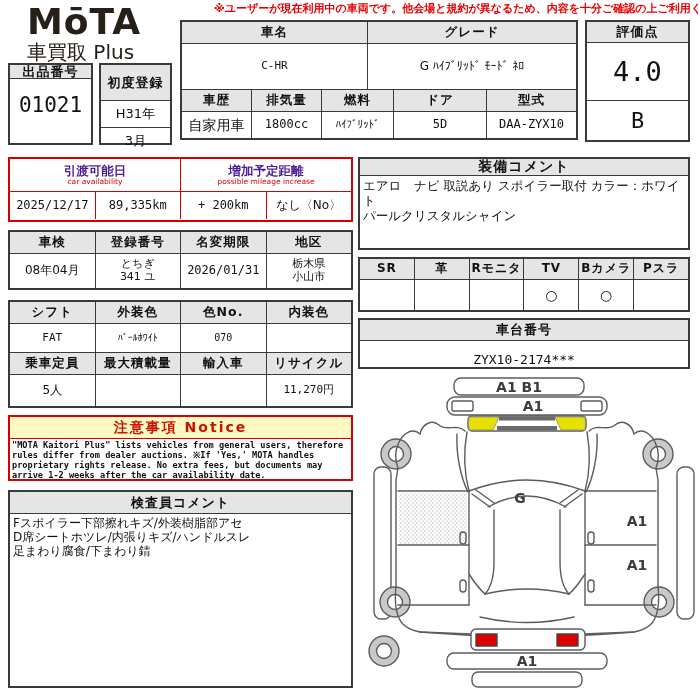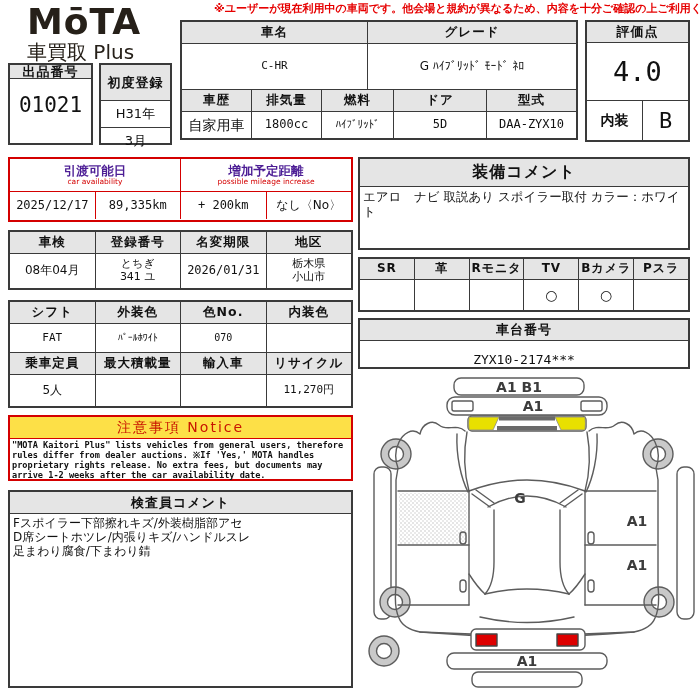--- a/index.html
+++ b/index.html
@@ -15,21 +15,21 @@
   .mono{font-family:"DejaVu Sans Mono","Liberation Mono",monospace}
   .redbox{border:2.5px solid #d40000}
   .redbox .row.bb{border-bottom:1.5px solid #d40000}
   .redbox .c{border-right:1.5px solid #d40000}
   .redbox .c:last-child{border-right:none}
   .redhead .jp{color:#4c1d95;font-weight:bold;font-size:12.5px}
   .redhead .en{color:#d40000;font-size:7.5px;line-height:1.05}
   .warn{color:#e60000;font-weight:bold;font-size:11px;white-space:nowrap}
   .brand{font-weight:900;font-size:36px;line-height:1;color:#262019;letter-spacing:1px}
   .brandsub{font-weight:400;font-size:20px;line-height:1;color:#262019;margin-top:2px}
-  .notehd{background:#fde047;color:#c81400;font-weight:normal;font-size:14px;display:flex;align-items:center;justify-content:center;border-bottom:1.5px solid #d40000;letter-spacing:2px}
+  .notehd{background:#fef9c3;color:#c81400;font-weight:bold;font-size:14px;display:flex;align-items:center;justify-content:center;border-bottom:1.5px solid #d40000;letter-spacing:2px}
   .notebody{font-family:"DejaVu Sans Mono","Liberation Mono",monospace;font-size:8.6px;line-height:10px;padding:1px 2px;font-weight:bold}
   .cmt{font-size:12px;line-height:14px;padding:2px 3px}
   svg text{font-family:"DejaVu Sans","Liberation Sans",sans-serif}
 </style>
 </head>
 <body>
 
 <div class="abs warn" style="left:214px;top:1px">※ユーザーが現在利用中の車両です。他会場と規約が異なるため、内容を十分ご確認の上ご利用ください。</div>
 
 <div class="abs" style="left:27px;top:4px">
@@ -70,21 +70,20 @@
     <div class="c" style="flex:0 0 72px;font-size:11px">ﾊｲﾌﾞﾘｯﾄﾞ</div>
     <div class="c mono" style="flex:0 0 93px;font-size:12px">5D</div>
     <div class="c mono" style="font-size:12px">DAA-ZYX10</div>
   </div>
 </div>
 
 <div class="box" style="left:585px;top:20px;width:105px;height:122px">
   <div class="hd" style="height:21px">評価点</div>
   <div class="c mono" style="height:58px;font-size:27px;border-right:none;border-bottom:1.5px solid #3a3a3a">4.0</div>
   <div class="row" style="height:39px">
-    <div class="c" style="flex:0 0 56px;font-size:14px;font-weight:bold">内装</div>
     <div class="c mono" style="font-size:22px">B</div>
   </div>
 </div>
 
 <div class="box redbox" style="left:8px;top:157px;width:345px;height:65px">
   <div class="row bb" style="height:33px">
     <div class="c redhead">
       <div class="jp">引渡可能日</div>
       <div class="en">car availability</div>
     </div>
@@ -157,23 +156,24 @@
 <div class="box" style="left:8px;top:490px;width:345px;height:198px">
   <div class="hd" style="height:22px">検査員コメント</div>
   <div class="cmt">
     <div>Fスポイラー下部擦れキズ/外装樹脂部アセ</div>
     <div>D席シートホツレ/内張りキズ/ハンドルスレ</div>
     <div>足まわり腐食/下まわり錆</div>
   </div>
 </div>
 
 <div class="box" style="left:358px;top:157px;width:332px;height:93px">
-  <div class="hd" style="height:28px;font-size:16px">装備コメント</div>
+  <div class="hd" style="height:17px;font-size:14px">装備コメント</div>
   <div class="cmt" style="font-size:12.5px;line-height:15px">
     <div>エアロ　ナビ 取説あり スポイラー取付 カラー：ホワイト</div>
+    <div>パールクリスタルシャイン</div>
   </div>
 </div>
 
 <div class="box" style="left:358px;top:257px;width:332px;height:55px">
   <div class="row bb" style="height:21px">
     <div class="c h" style="font-size:12px">SR</div>
     <div class="c h" style="font-size:12px">革</div>
     <div class="c h" style="font-size:12px">Rモニタ</div>
     <div class="c h" style="font-size:12px">TV</div>
     <div class="c h" style="font-size:12px">Bカメラ</div>

